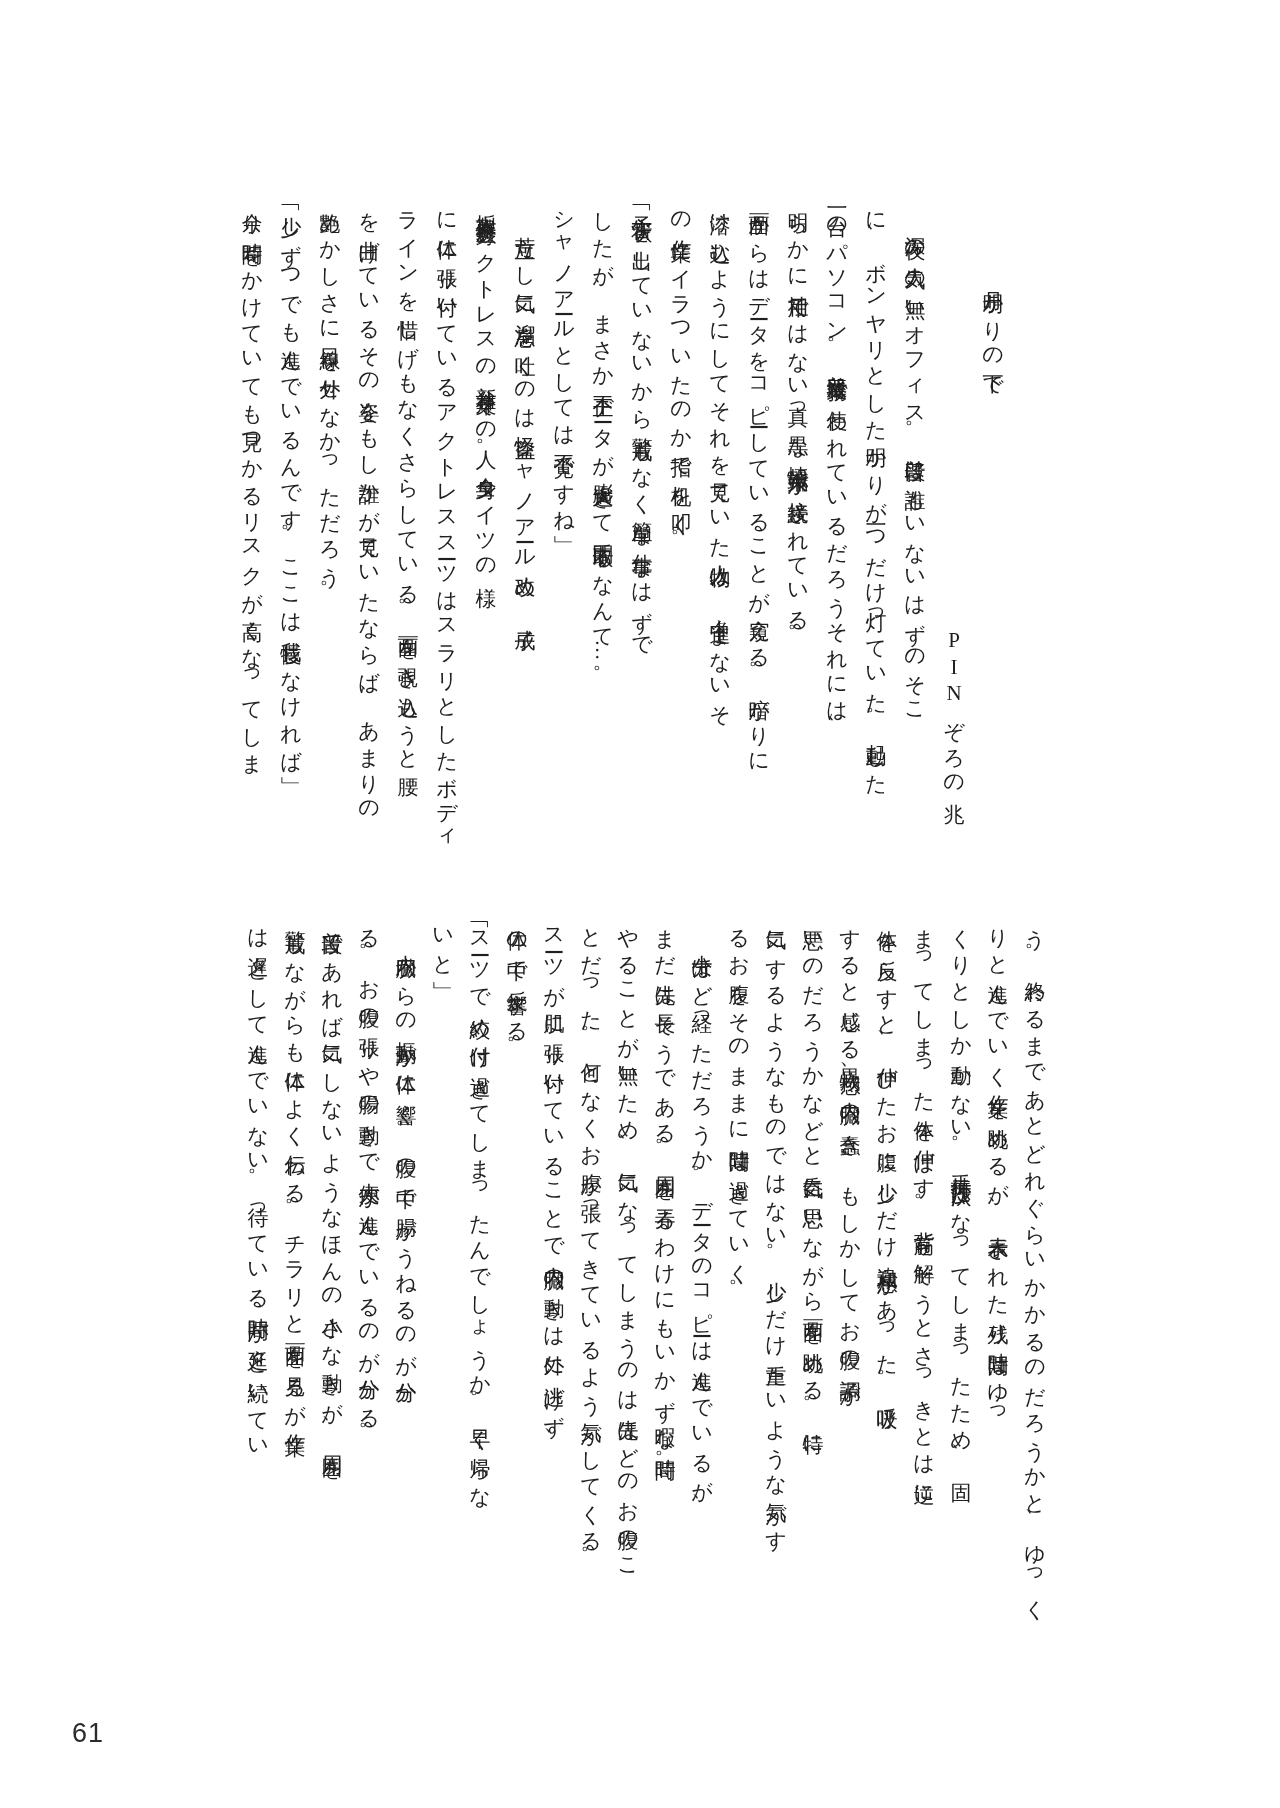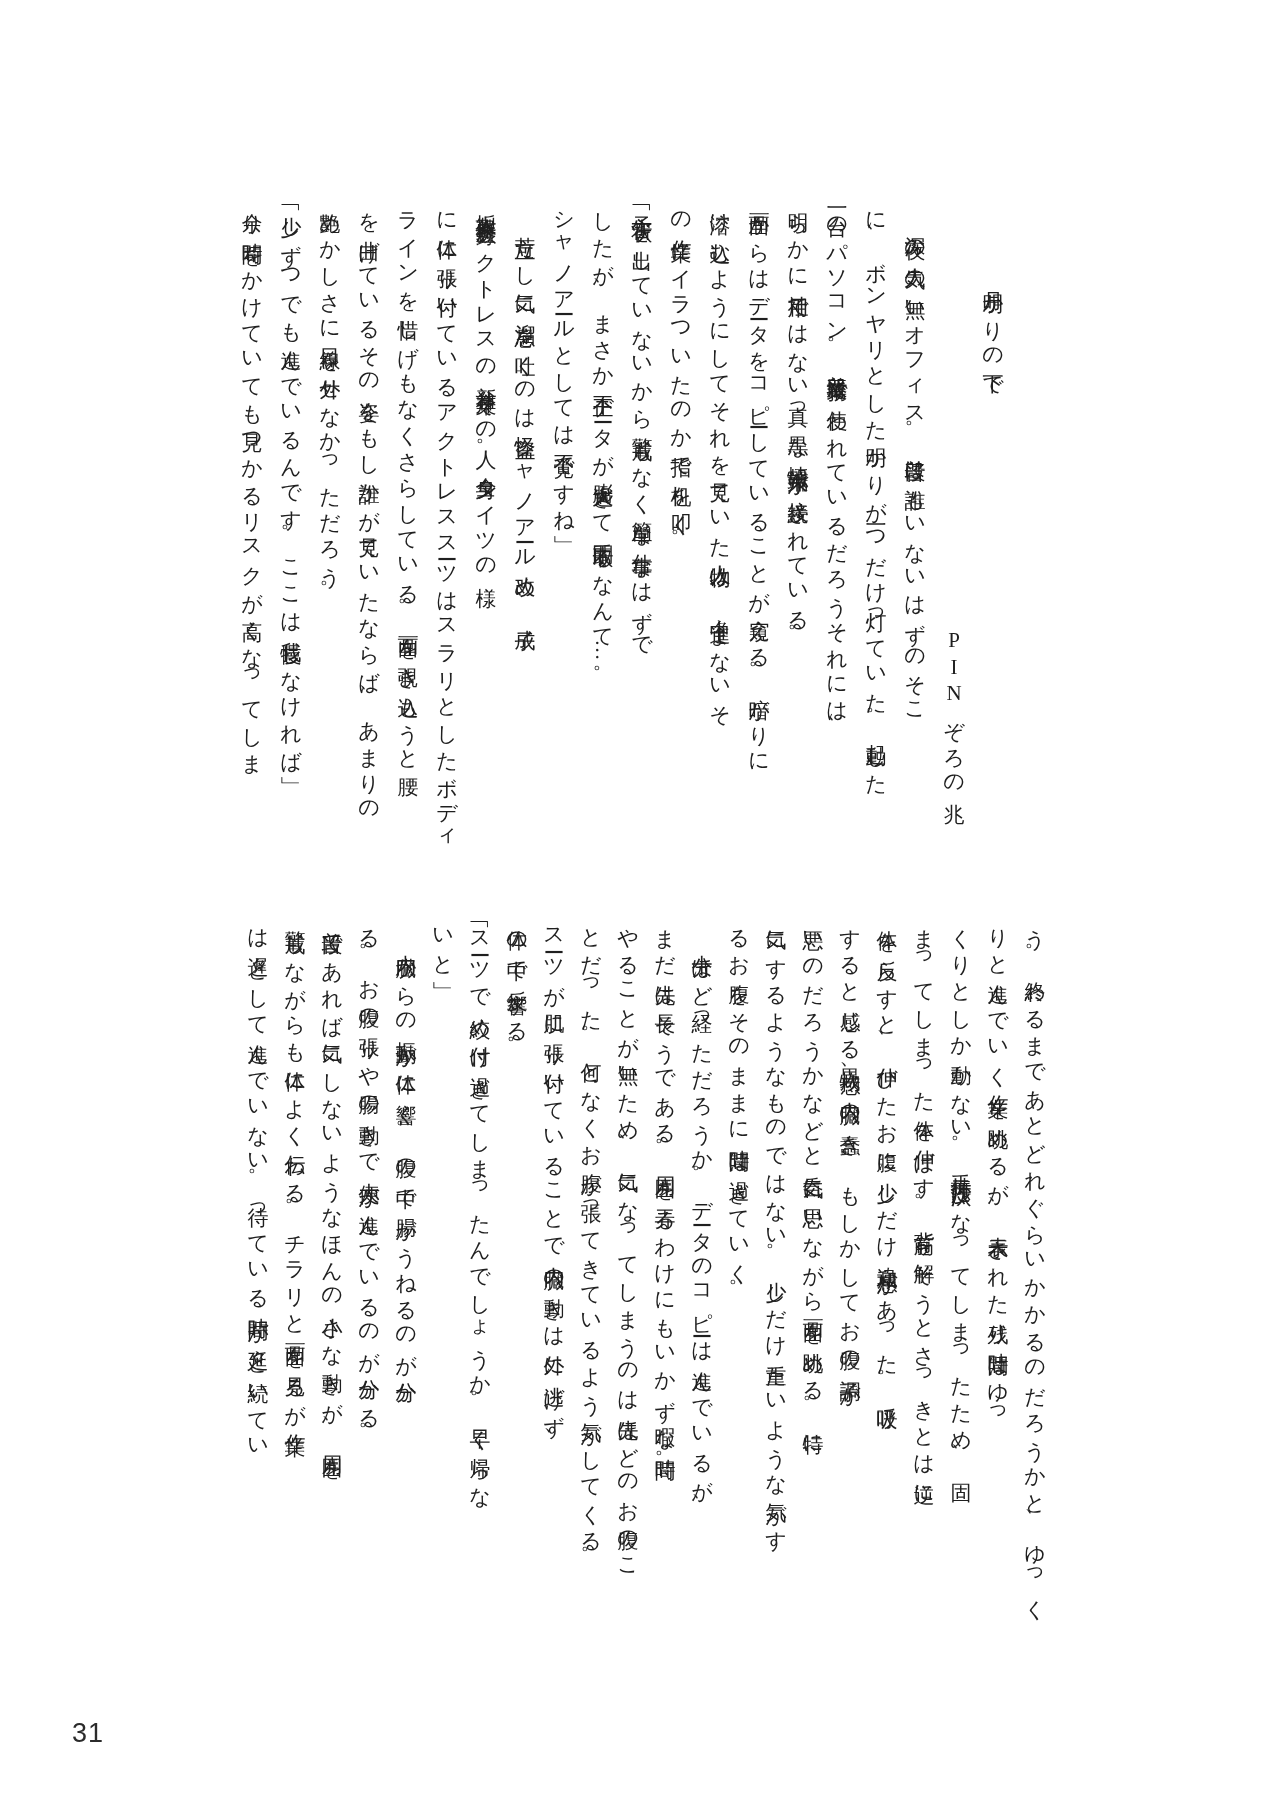--- a/index.html
+++ b/index.html
@@ -77,14 +77,14 @@
       <div class="line">スーツが肌に張り付いていることで内臓の動きは外に逃げず、</div>
       <div class="line">体の中で反響する。</div>
       <div class="line">「スーツで絞め付け過ぎてしまったんでしょうか。早く帰らな</div>
       <div class="line">いと」</div>
       <div class="line" style="text-indent: 24px;">内臓からの振動が体に響く。腹の中で腸がうねるのが分か</div>
       <div class="line">る。お腹の張りや腸の動きで大便が進んでいるのが分かる。</div>
       <div class="line">普段であれば気にしないようなほんの小さな動きが、周囲を</div>
       <div class="line">警戒しながらも体によく伝わる。チラリと画面を見るが作業</div>
       <div class="line">は遅々として進んでいない。待っている時間が延々と続いてい</div>
     </div>
-  <div class="page-number">31</div>
+  <div class="page-number">61</div>
 </div>
 
 </body></html>

